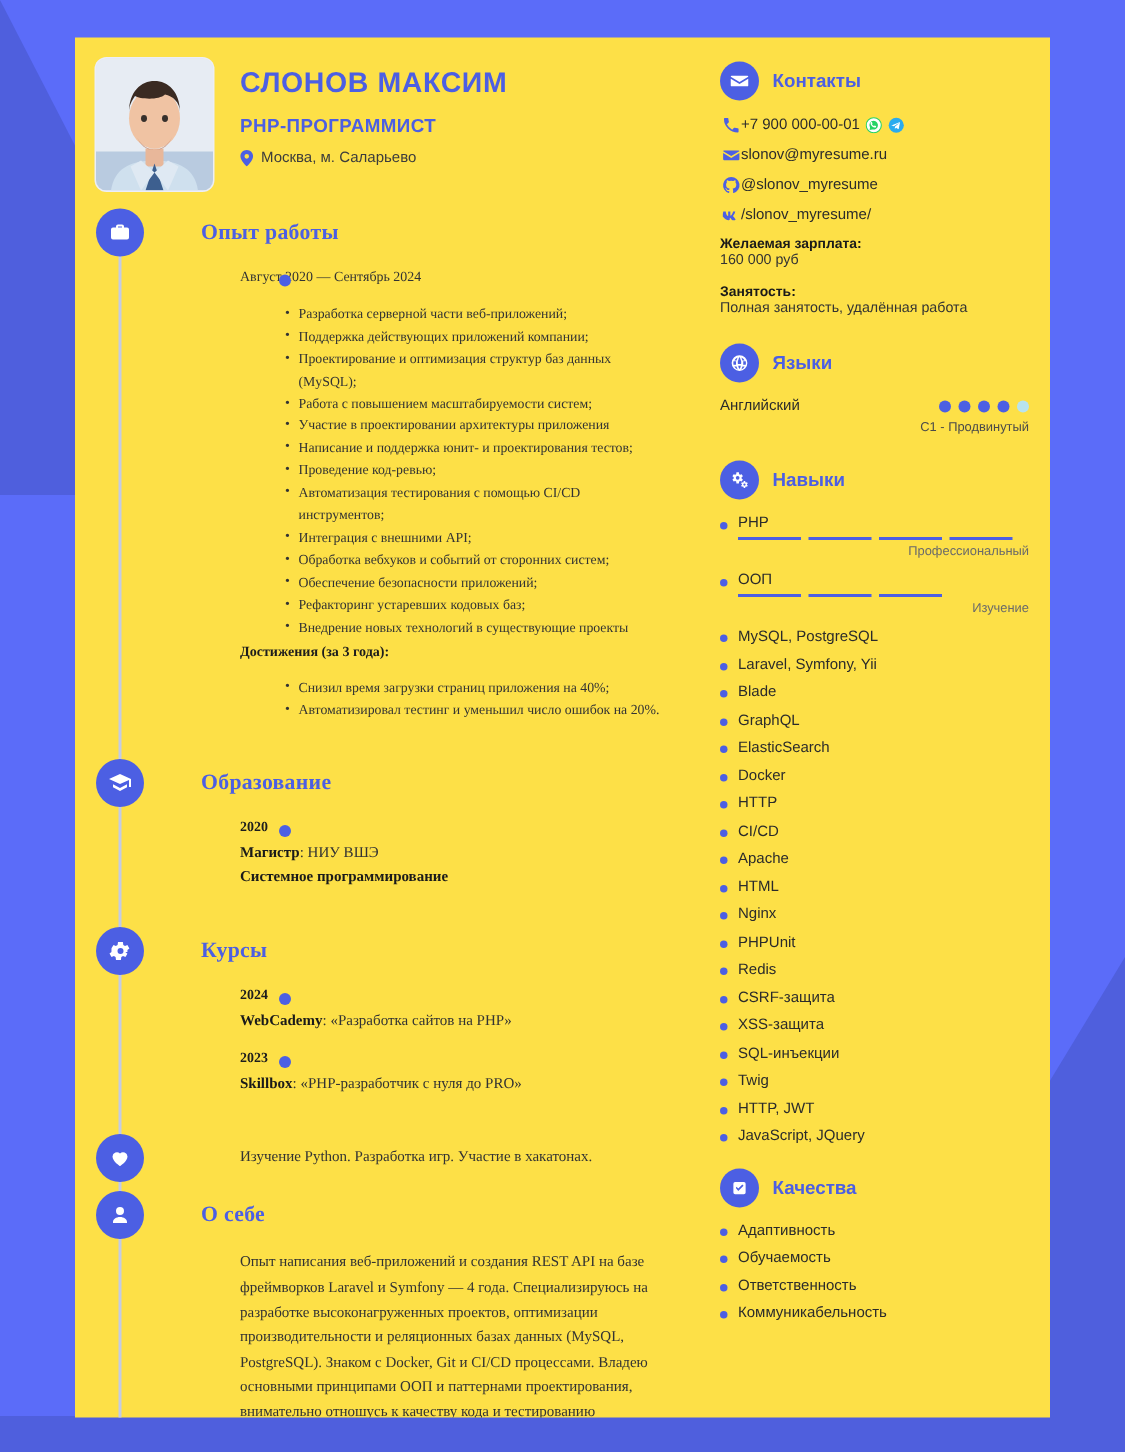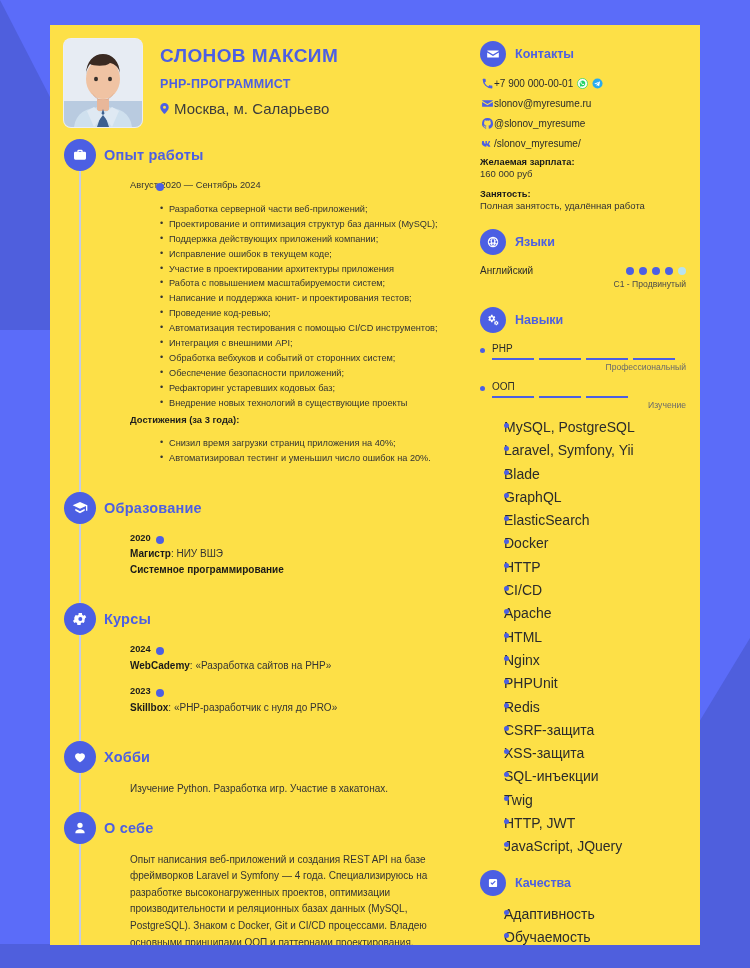--- a/index.html
+++ b/index.html
@@ -55,31 +55,31 @@
   .name {
     color: #4c5fe3; font-size: 19px; font-weight: bold;
     letter-spacing: .4px; line-height: 1.15;
   }
   .role {
     color: #4c5fe3; font-size: 12.5px; font-weight: bold;
     letter-spacing: .3px; margin-top: 10px;
   }
   .loc {
     display: flex; align-items: center; gap: 5px;
-    margin-top: 9px; font-size: 15px; color: #3c3c3c;
+    margin-top: 9px; font-size: 10px; color: #3c3c3c;
   }
   .loc .pin { color: #4c5fe3; display: flex; }
 
   
   .timeline { position: relative; margin-top: 12px; padding-left: 0; }
   .tl-line {
     position: absolute; left: 29px; top: 18px; bottom: 0;
     width: 2px; background: #c3cbe6;
   }
-  .sec { position: relative; padding-left: 54px; margin-bottom: 4px; }
+  .sec { position: relative; padding-left: 84px; margin-bottom: 4px; font-family: Liberation Serif, serif; }
   .sec-head { display: flex; align-items: center; height: 32px; }
   .sec-icon {
     position: absolute; left: 14px; top: 0;
     width: 32px; height: 32px; border-radius: 50%;
     background: #4c5fe3; color: #fff;
     display: flex; align-items: center; justify-content: center;
     z-index: 2;
   }
   .sec-icon svg { width: 16px; height: 16px; fill: #fff; }
   .sec-title {
@@ -148,22 +148,22 @@
   .skill-name::before {
     content: ""; position: absolute; left: 0; top: 5px;
     width: 5px; height: 5px; border-radius: 50%; background: #4c5fe3;
   }
   .segs { display: flex; gap: 5px; margin: 4px 0 0 12px; }
   .segs i { height: 2px; width: 42px; background: #4c5fe3; display: block; }
   .skill-level { font-size: 8.6px; color: #6a6a6a; text-align: right; margin-top: 2px; }
 
   ul.plainlist { list-style: none; }
   ul.plainlist li {
-    font-size: 14px; color: #2b2b2b; position: relative;
-    margin-bottom: 6.5px; line-height: 1.2; margin-left: 24px;
+    font-size: 10px; color: #2b2b2b; position: relative;
+    padding-left: 12px; margin-bottom: 6.5px; line-height: 1.2;
   }
   ul.plainlist li::before {
     content: ""; position: absolute; left: 0; top: 4px;
     width: 5px; height: 5px; border-radius: 50%; background: #4c5fe3;
   }
   .gap8 { height: 8px; }
   .gap14 { height: 14px; }
 </style>
 </head>
 <body>
@@ -221,25 +221,24 @@
         </div>
         <div class="sec-head">
           <div class="sec-title">Опыт работы</div>
         </div>
         <div class="sec-body">
           <div class="entry">
             <span class="dot"></span>
             <div class="e-date">Август 2020 — Сентябрь 2024</div>
             <ul class="bullets" id="exp-bullets">
                 <li>Разработка серверной части веб-приложений;</li>
+                <li>Поддержка действующих приложений компании;</li>
                 <li>Проектирование и оптимизация структур баз данных (MySQL);</li>
-                <li>Поддержка действующих приложений компании;</li>
-                <li>Исправление ошибок в текущем коде;</li>
+                <li>Работа с повышением масштабируемости систем;</li>
                 <li>Участие в проектировании архитектуры приложения</li>
-                <li>Работа с повышением масштабируемости систем;</li>
                 <li>Написание и поддержка юнит- и проектирования тестов;</li>
                 <li>Проведение код-ревью;</li>
                 <li>Автоматизация тестирования с помощью CI/CD инструментов;</li>
                 <li>Интеграция с внешними API;</li>
                 <li>Обработка вебхуков и событий от сторонних систем;</li>
                 <li>Обеспечение безопасности приложений;</li>
                 <li>Рефакторинг устаревших кодовых баз;</li>
                 <li>Внедрение новых технологий в существующие проекты</li>
               </ul>
             <div class="ach-title">Достижения (за 3 года):</div>
@@ -291,23 +290,20 @@
               <div class="edu-l1"><b>Skillbox</b><span>: «PHP-разработчик с нуля до PRO»</span></div>
             </div>
           </div>
       </div>
 
       <div class="sec">
         <div class="sec-icon">
           <svg viewBox="0 0 24 24">
               <path d="M12 20s-7.5-4.7-7.5-9.6A4.4 4.4 0 0 1 12 7.6a4.4 4.4 0 0 1 7.5 2.8C19.5 15.3 12 20 12 20z"></path>
             </svg>
-        </div>
-        <div class="sec-head">
-          <div class="sec-title">Хобби</div>
         </div>
         <div class="sec-body">
           <div class="plain">Изучение Python. Разработка игр. Участие в хакатонах.</div>
         </div>
       </div>
 
       <div class="sec">
         <div class="sec-icon">
           <svg viewBox="0 0 24 24">
               <path d="M12 12a4 4 0 1 0 0-8 4 4 0 0 0 0 8zm0 2c-4 0-7 2.2-7 5v1h14v-1c0-2.8-3-5-7-5z"></path>

